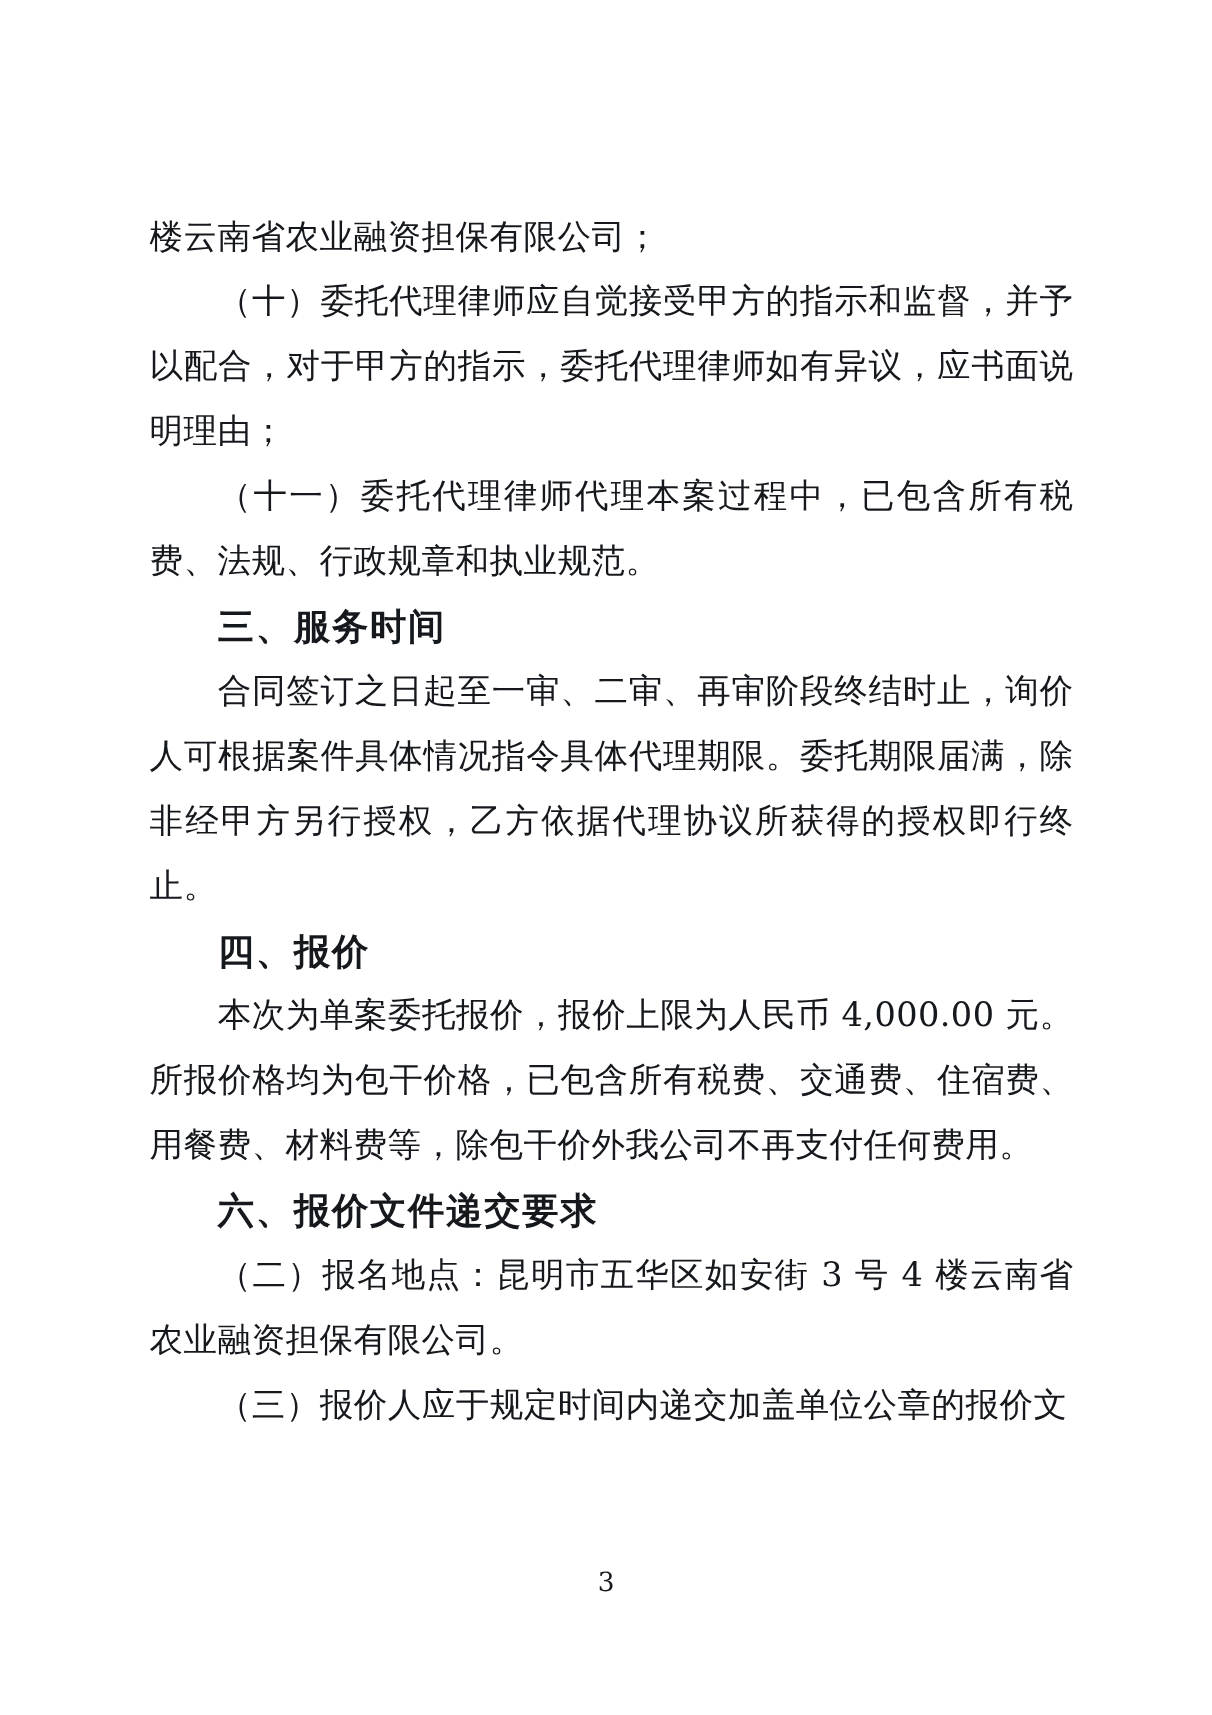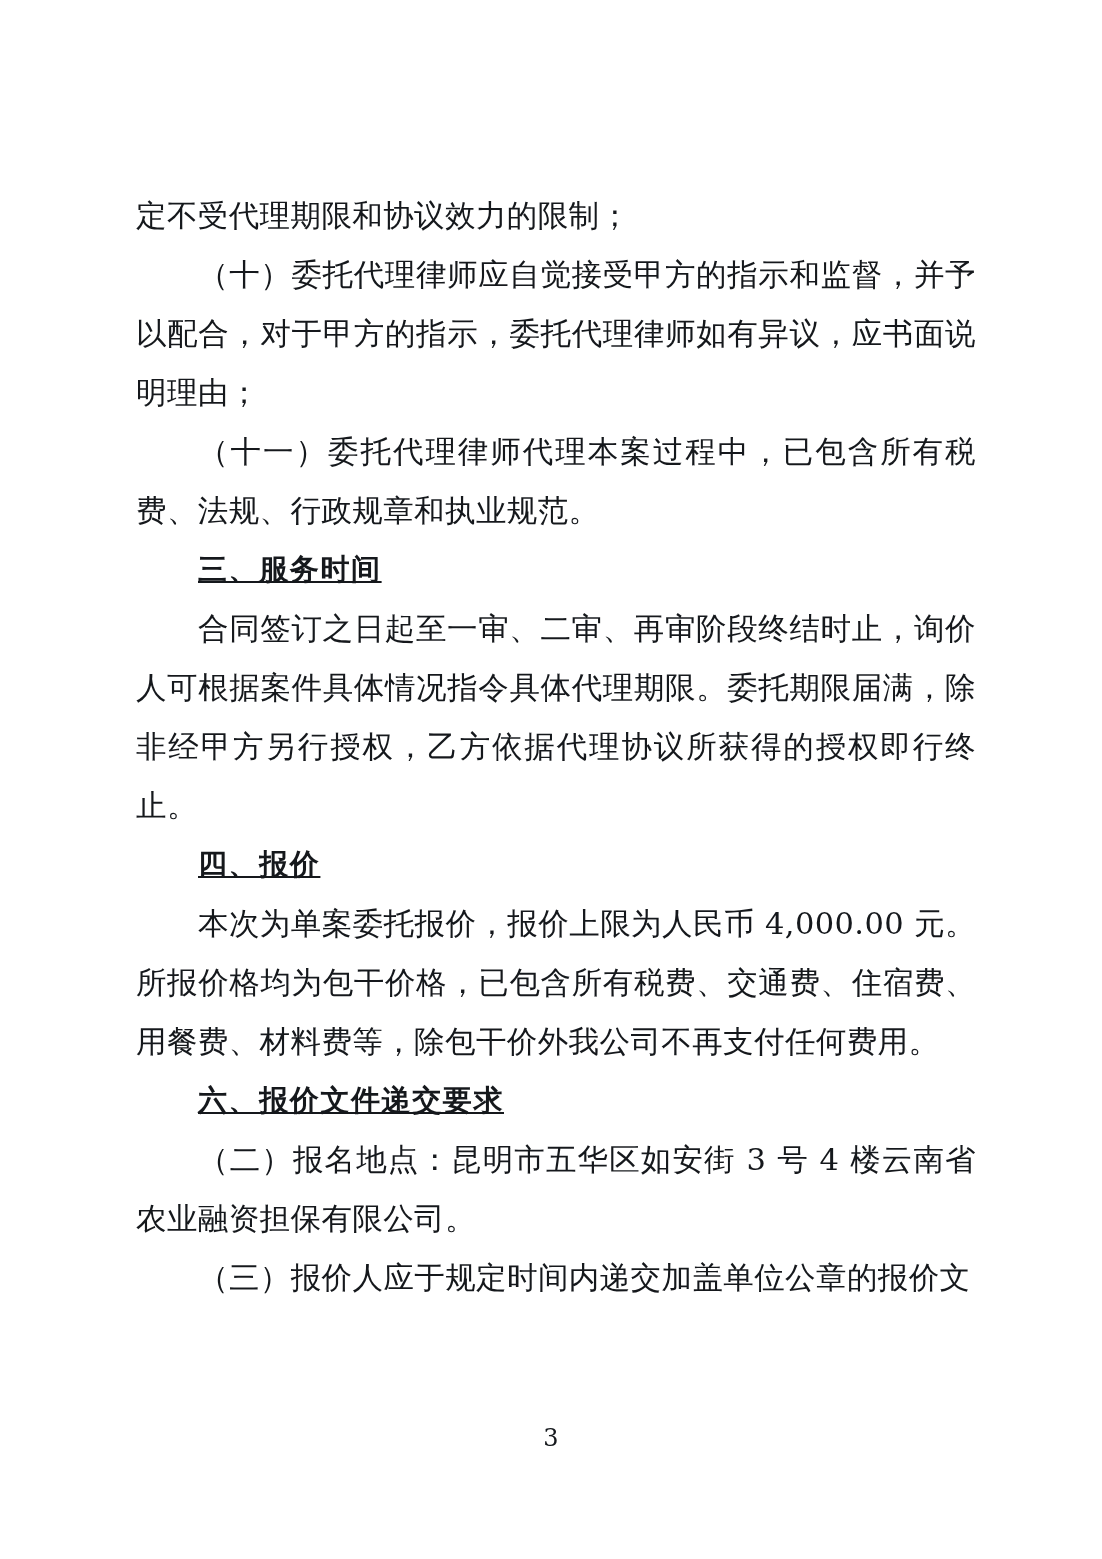--- a/index.html
+++ b/index.html
@@ -29,47 +29,46 @@
     letter-spacing: 0.4px;
     text-align: justify;
     text-justify: inter-ideograph;
     margin: 0 0 0 0;
     white-space: pre-wrap;
   }
   .indent {
     text-indent: 62px;
   }
   .heading {
-    font-size: 29px;
+    font-size: 33px;
     line-height: 59px;
     font-weight: bold;
     letter-spacing: 1.6px;
     text-indent: 62px;
     margin: 0;
     font-family: "DejaVu Sans", "Liberation Sans", sans-serif;
-    text-decoration: underline;
   }
   .pagenum {
     position: absolute;
     left: 0;
     right: 0;
     top: 1424px;
     text-align: center;
     font-size: 24px;
     font-family: "DejaVu Serif", "Liberation Serif", serif;
     color: #15181c;
   }
 </style>
 </head>
 <body>
 
 <div class="page">
   <div class="content">
 
-    <p class="para">定不受代理期限和协议效力的限制；</p>
+    <p class="para">楼云南省农业融资担保有限公司；</p>
 
     <p class="para indent">（十）委托代理律师应自觉接受甲方的指示和监督，并予以配合，对于甲方的指示，委托代理律师如有异议，应书面说明理由；</p>
 
     <p class="para indent">（十一）委托代理律师代理本案过程中，已包含所有税费、法规、行政规章和执业规范。</p>
 
     <h2 class="heading">三、服务时间</h2>
 
     <p class="para indent">合同签订之日起至一审、二审、再审阶段终结时止，询价人可根据案件具体情况指令具体代理期限。委托期限届满，除非经甲方另行授权，乙方依据代理协议所获得的授权即行终止。</p>
 
     <h2 class="heading">四、报价</h2>

